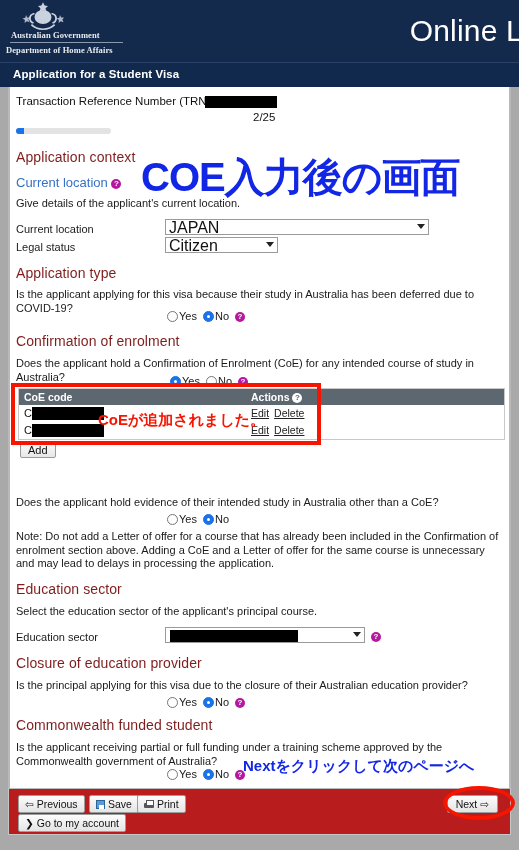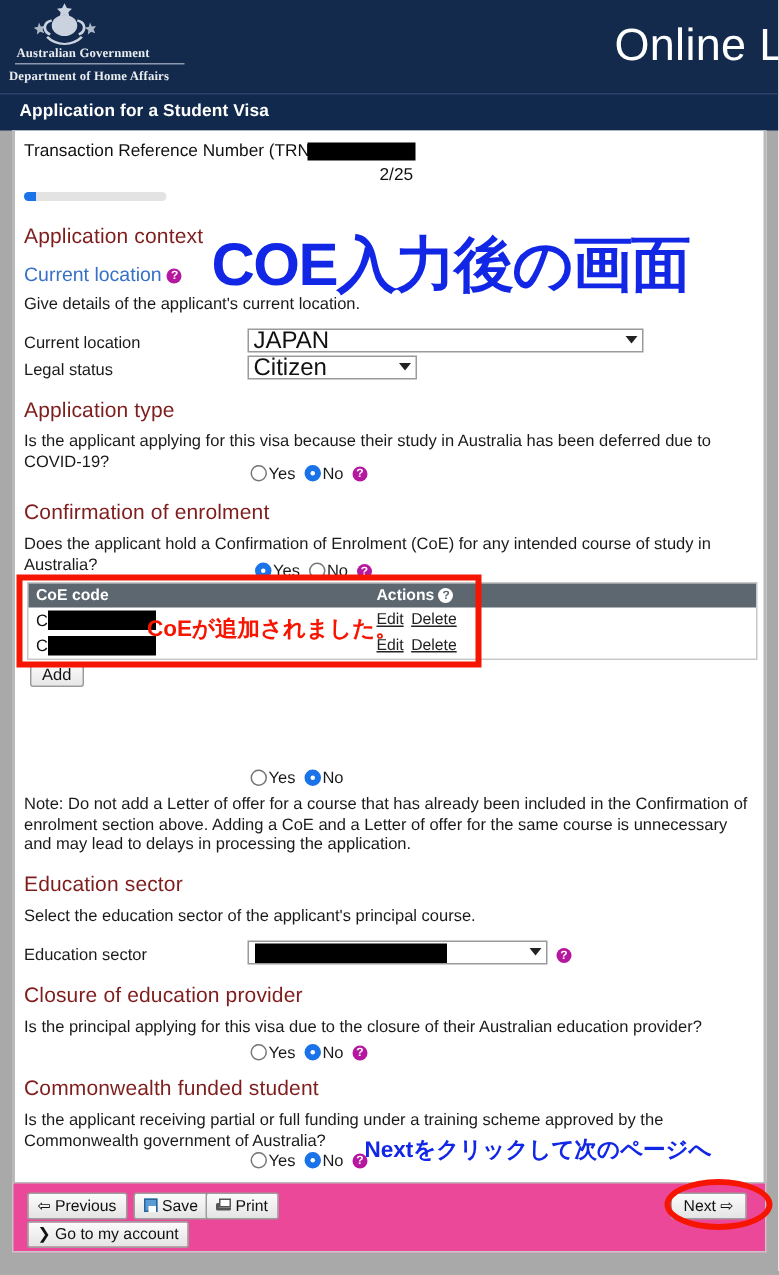--- a/index.html
+++ b/index.html
@@ -258,21 +258,21 @@
     border: 1px solid #9a9a9a;
     border-radius: 2px;
     color: #111;
   }
 
   
   .btnbar {
     position: absolute;
     left: 8px; top: 788px;
     width: 503px; height: 47px;
-    background: #ec4899;
+    background: #b91c1c;
     border: 1px solid #c6c6c6;
     border-top: 1px solid #bdbdbd;
   }
   .btn {
     position: absolute;
     font-family: "Liberation Sans", sans-serif;
     font-size: 10.5px;
     color: #111;
     background: linear-gradient(#fcfcfc,#e4e4e4);
     border: 1px solid #9d9d9d;
@@ -432,20 +432,21 @@
       </div>
       <div class="coe-row">
         <span class="coe-code"><span>C</span><span class="redact"></span></span>
         <span class="coe-actions">
           <a href="#">Edit</a><a href="#">Delete</a>
         </span>
       </div>
     </div>
     <button class="add-btn" style="top:355px;">Add</button>
 
+    <p class="body" style="left:6px; top:409px; width:490px;">Does the applicant hold evidence of their intended study in Australia other than a CoE?</p>
     <div class="radios" style="left:157px; top:426px;">
       <span class="rb"></span><span class="rlbl">Yes</span><span class="rb on"></span><span class="rlbl">No</span>
     </div>
     <p class="body" style="left:6px; top:443px; width:490px;">Note: Do not add a Letter of offer for a course that has already been included in the Confirmation of enrolment section above. Adding a CoE and a Letter of offer for the same course is unnecessary and may lead to delays in processing the application.</p>
 
     <h2 class="sec" style="left:6px; top:494px;">Education sector</h2>
     <p class="body" style="left:6px; top:518px; width:400px;">Select the education sector of the applicant's principal course.</p>
     <div class="field-label" style="left:6px; top:544px;">Education sector</div>
     <div class="sel-wrap" style="left:155px; top:540px; width:200px;">
       <div class="sel-box"><span class="redact" style="width:128px;height:13px;vertical-align:-2px;margin-left:1px;"></span></div>

